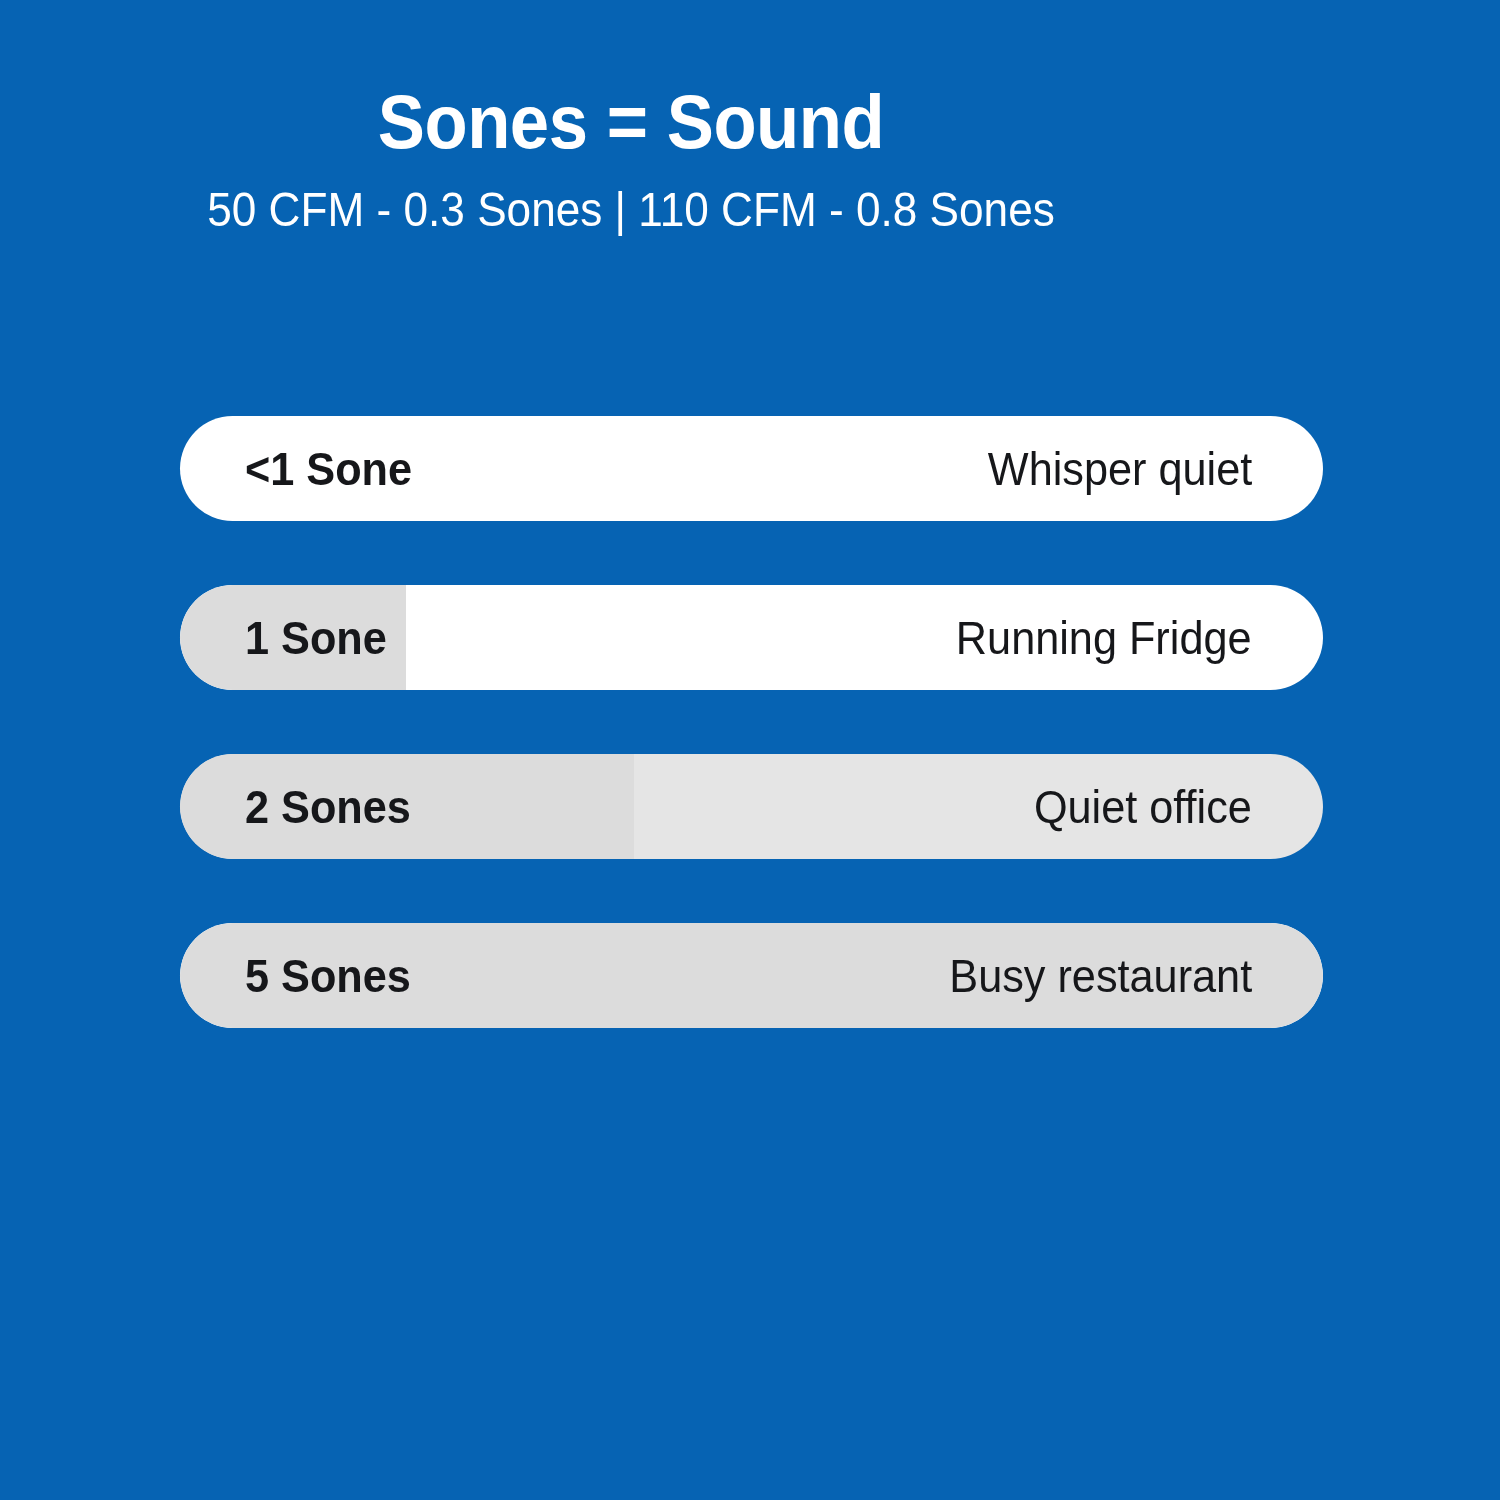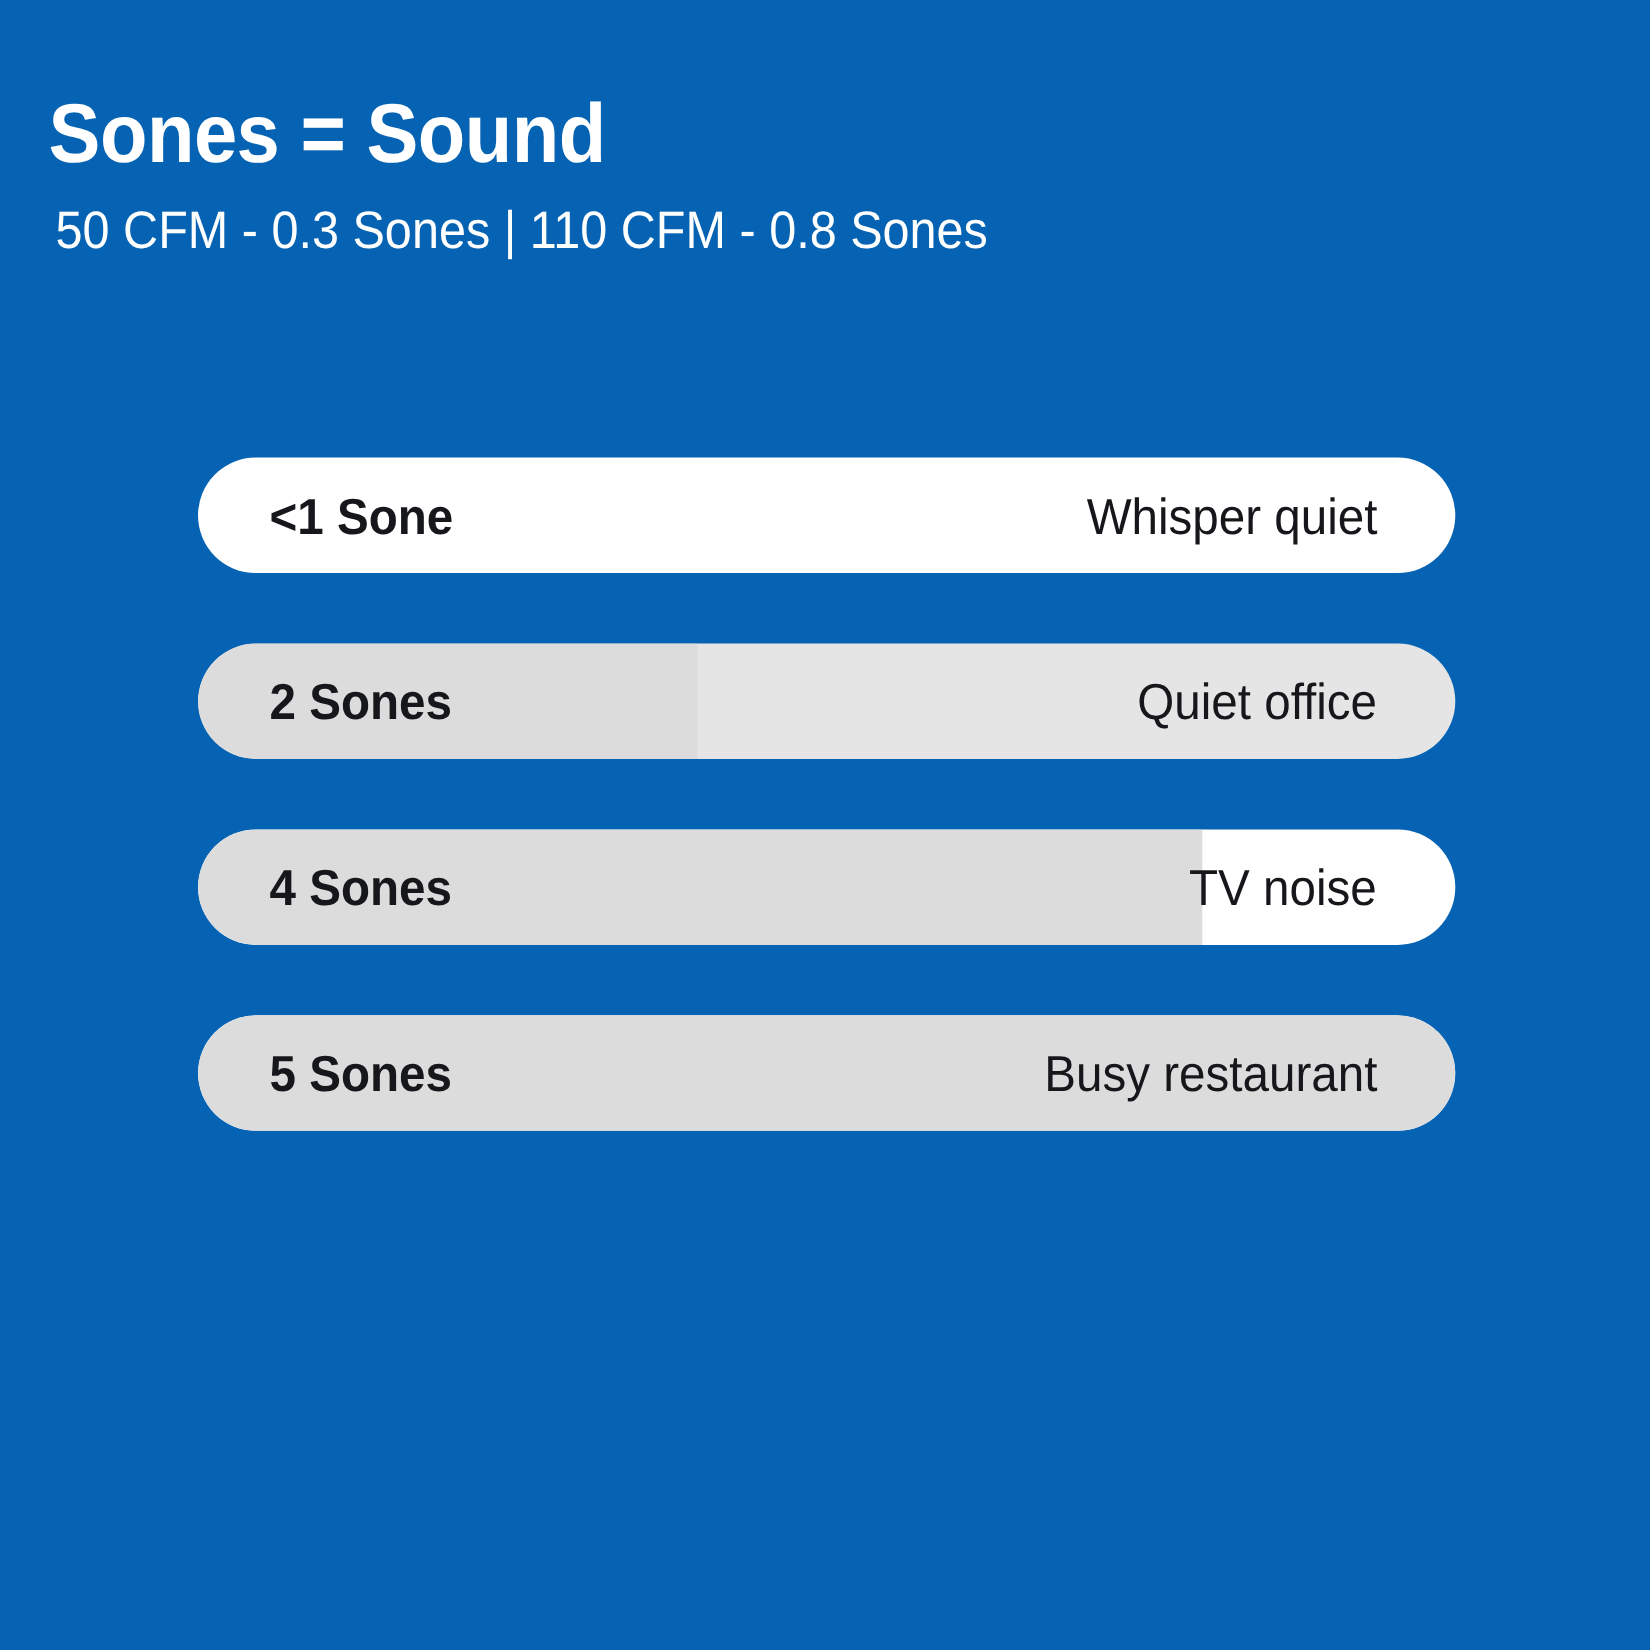--- a/index.html
+++ b/index.html
@@ -19,20 +19,21 @@
     position: absolute;
     inset: 0;
     background: #0663b3;
   }
   
   .header {
     position: absolute;
     left: 0;
     top: 0;
     width: 1262px;
+    text-align: center;
   }
   .title {
     margin: 0;
     padding-top: 82px;
     font-size: 76px;
     line-height: 1.05;
     font-weight: bold;
     color: #ffffff;
     letter-spacing: -0.5px;
     transform: scaleX(0.93);
@@ -122,37 +123,37 @@
   <div class="bars">
 
     <div class="bar-row" style="background: rgb(255, 255, 255);">
       <div class="bar-fill" style="width: 0%; background: rgb(220, 220, 220);"></div>
       <div class="bar-content">
         <span class="bar-level" style="color: rgb(22, 23, 26);">&lt;1 Sone</span>
         <span class="bar-desc" style="color: rgb(22, 23, 26);">Whisper quiet</span>
       </div>
     </div>
 
+    <div class="bar-row" style="background: rgb(255, 255, 255);">
+      <div class="bar-fill" style="width: 19.8%; background: rgb(220, 220, 220);"></div>
+      <div class="bar-content">
+        <span class="bar-level" style="color: rgb(22, 23, 26);">1 Sone</span>
+        <span class="bar-desc" style="color: rgb(22, 23, 26);">Running Fridge</span>
+      </div>
+    </div>
 
     <div class="bar-row" style="background: #e5e5e5;">
       <div class="bar-fill" style="width: 39.7%; background: rgb(220, 220, 220);"></div>
       <div class="bar-content">
         <span class="bar-level" style="color: rgb(22, 23, 26);">2 Sones</span>
         <span class="bar-desc" style="color: rgb(22, 23, 26);">Quiet office</span>
       </div>
     </div>
 
 
-    <div class="bar-row" style="background: rgb(255, 255, 255);">
-      <div class="bar-fill" style="width: 79.9%; background: rgb(220, 220, 220);"></div>
-      <div class="bar-content">
-        <span class="bar-level" style="color: rgb(22, 23, 26);">4 Sones</span>
-        <span class="bar-desc" style="color: rgb(22, 23, 26);">TV noise</span>
-      </div>
-    </div>
 
     <div class="bar-row" style="background: rgb(255, 255, 255);">
       <div class="bar-fill full" style="width: 100%; background: rgb(220, 220, 220);"></div>
       <div class="bar-content">
         <span class="bar-level" style="color: rgb(22, 23, 26);">5 Sones</span>
         <span class="bar-desc" style="color: rgb(22, 23, 26);">Busy restaurant</span>
       </div>
     </div>
 
   </div>

